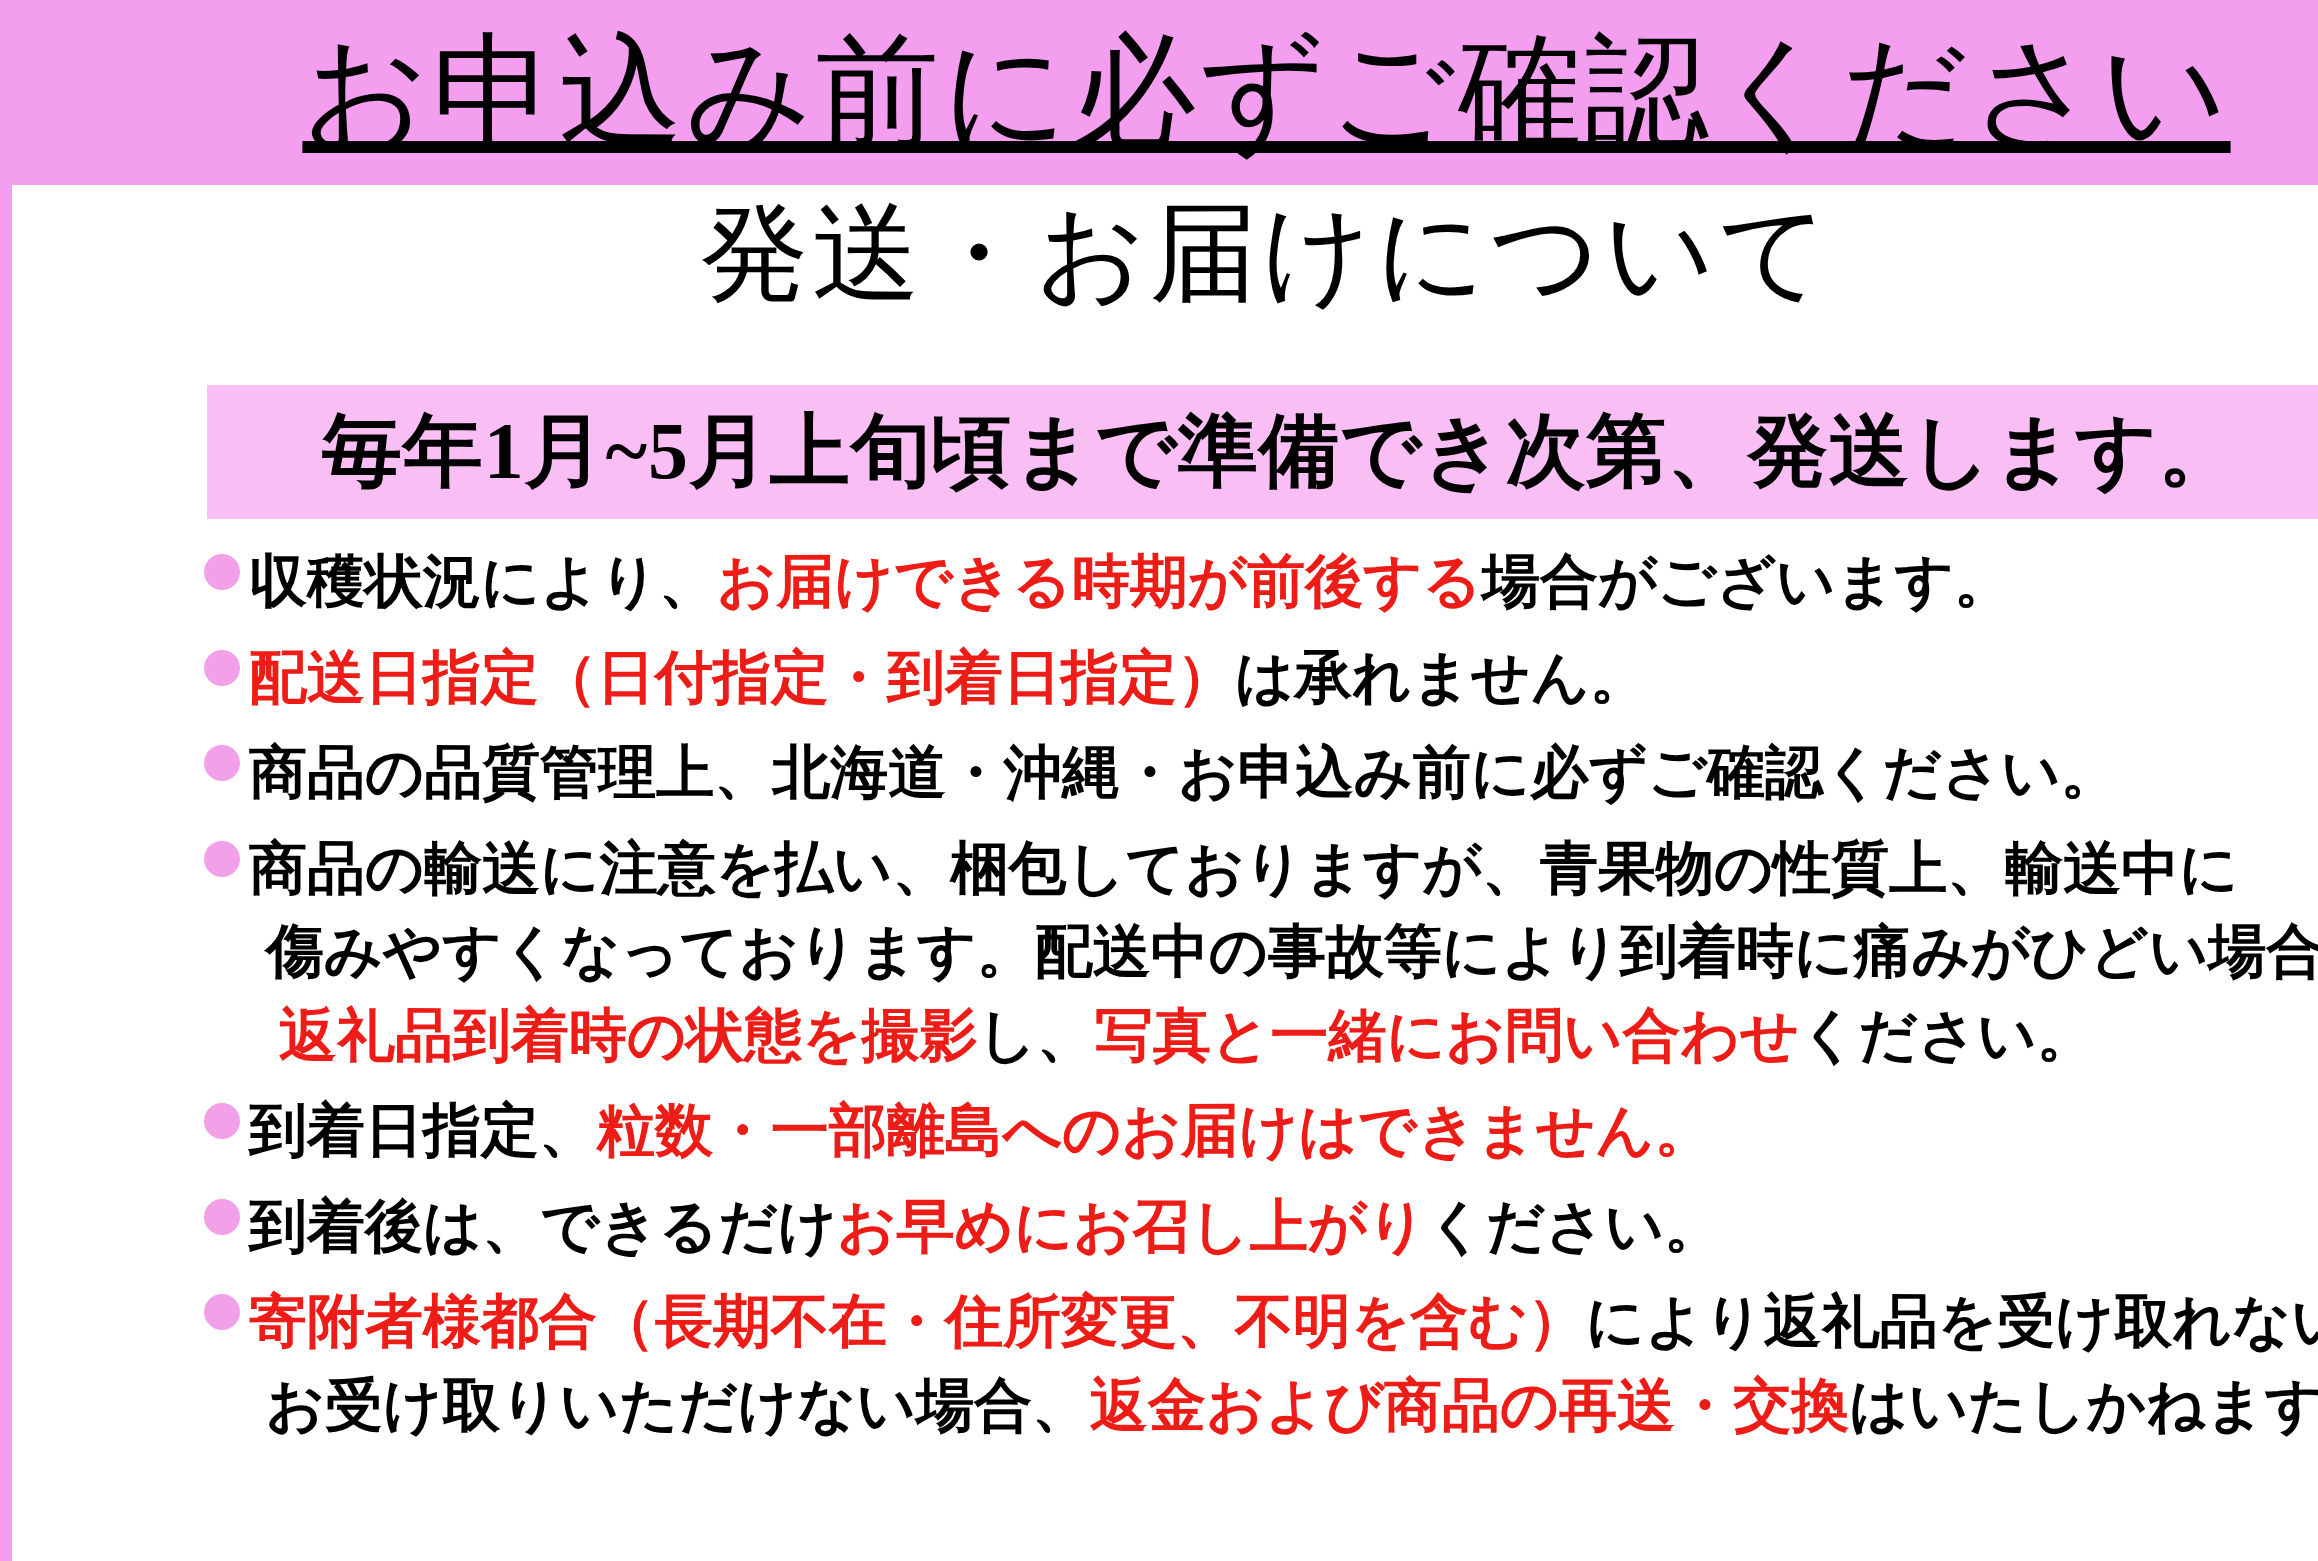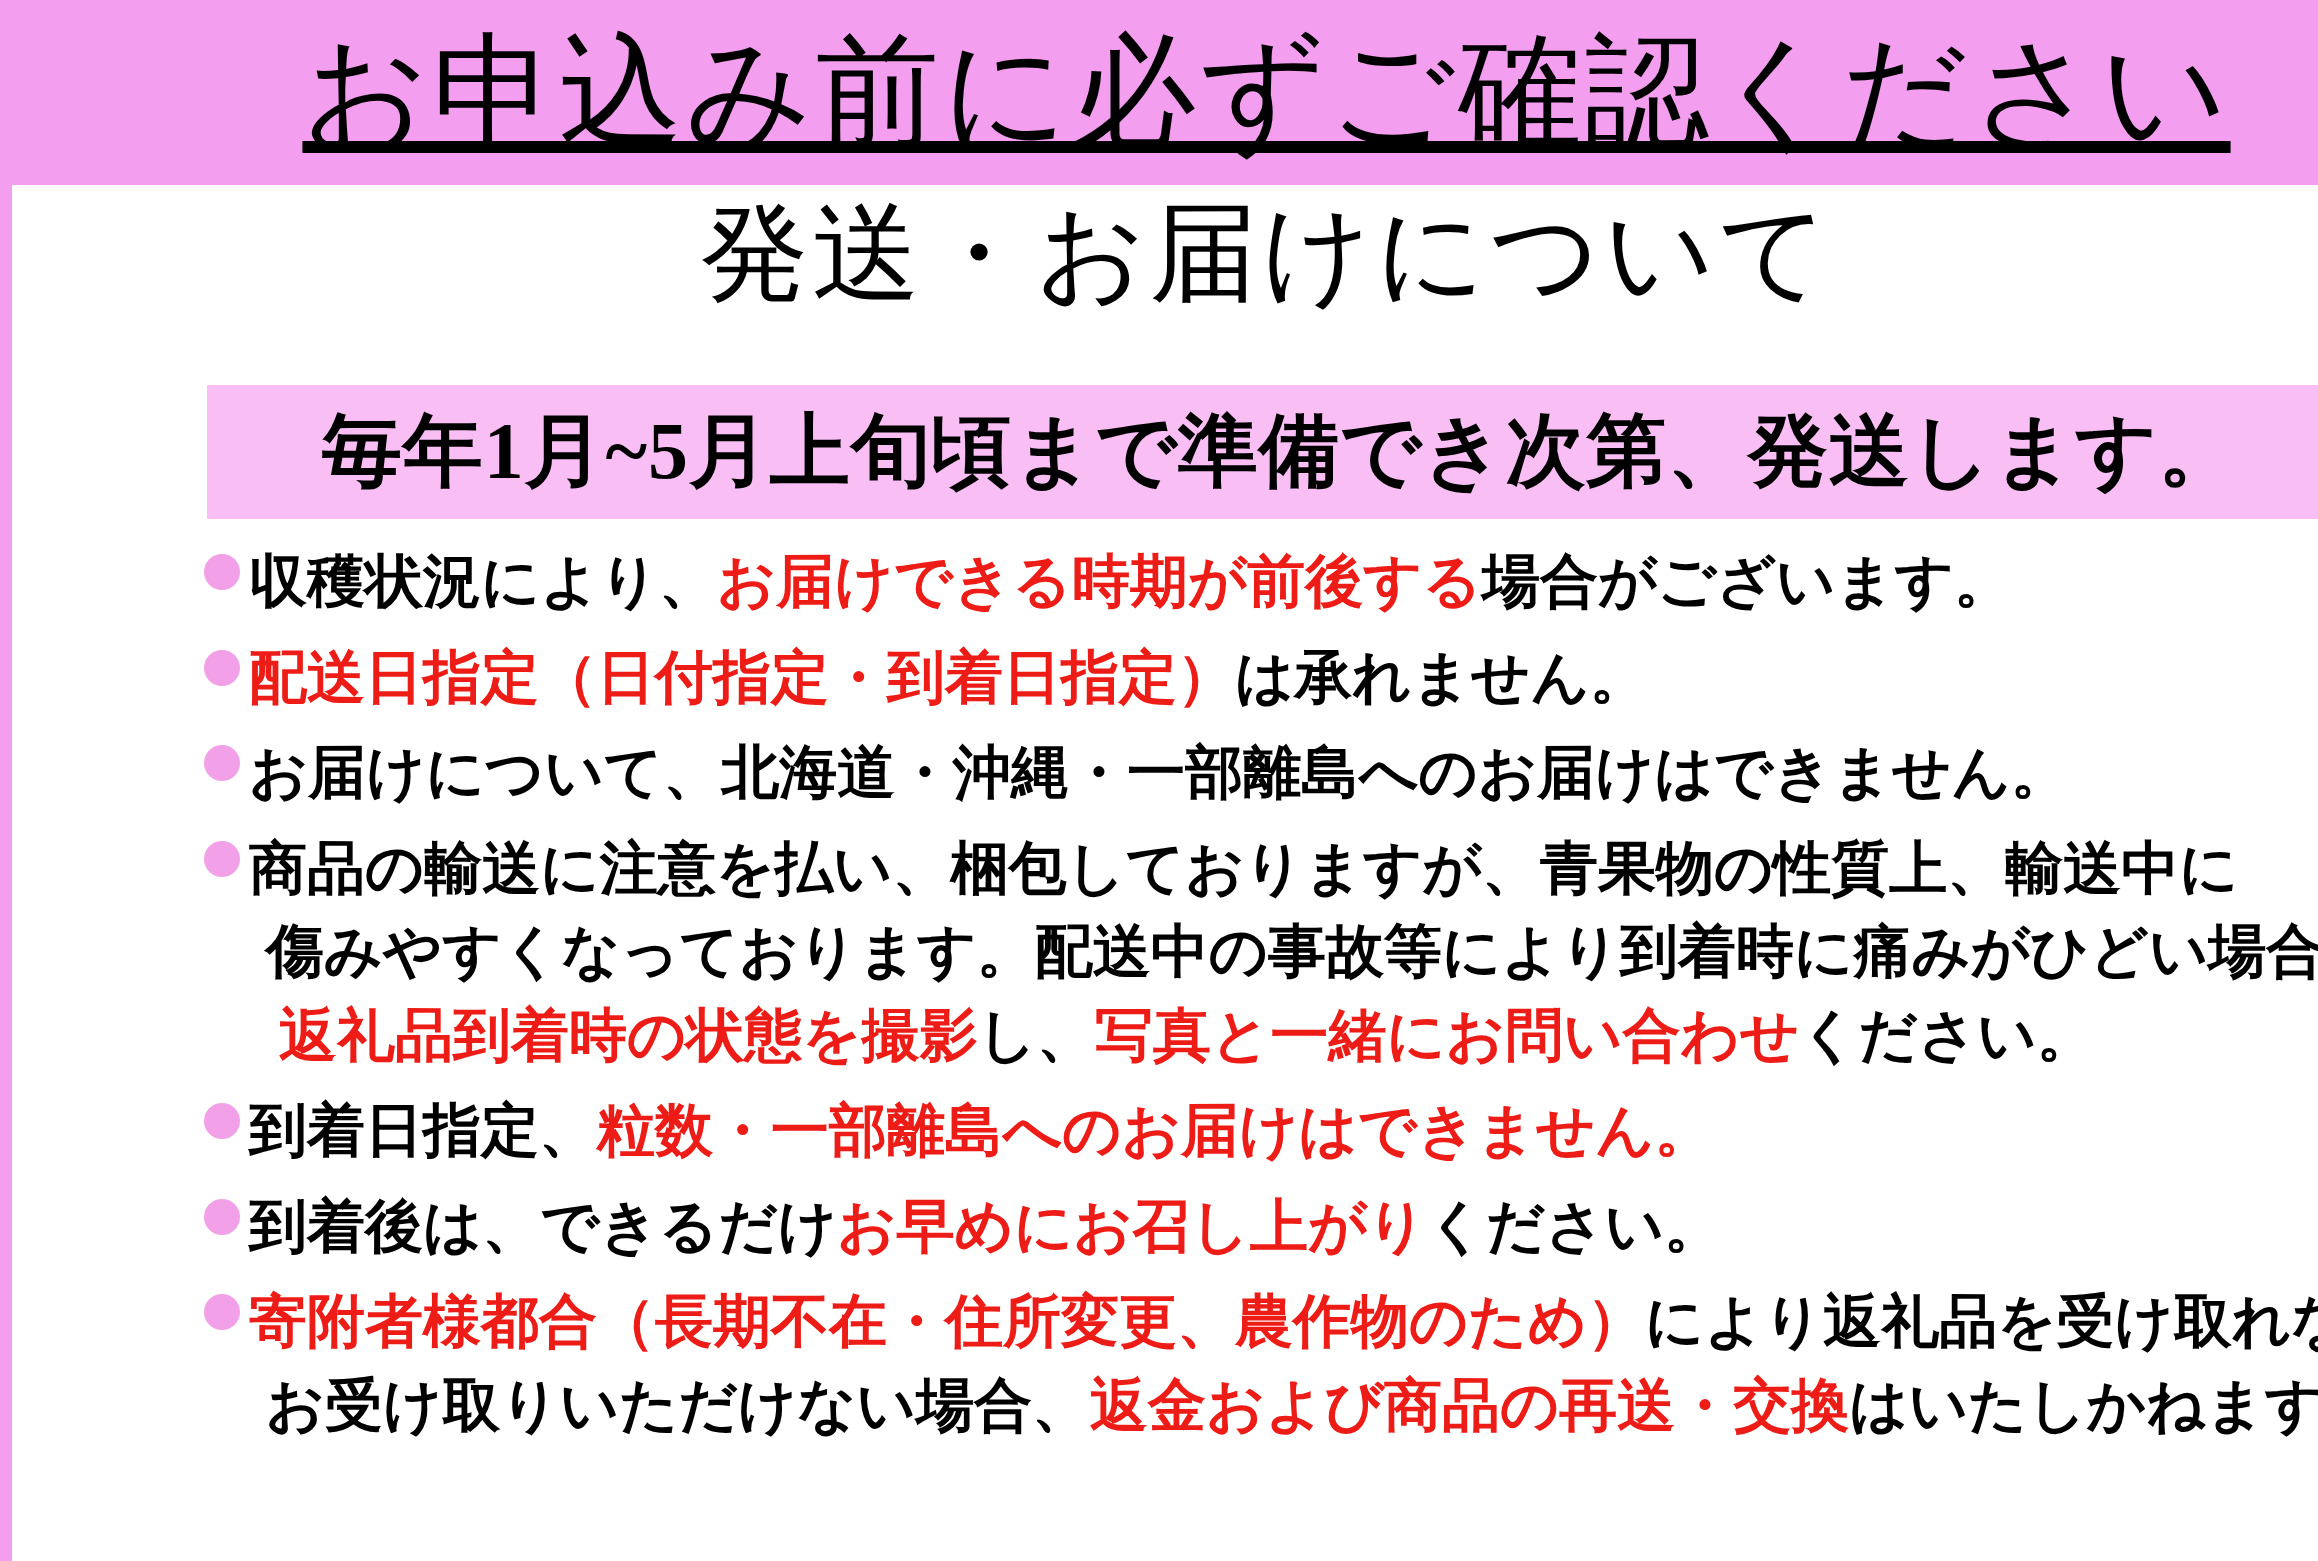--- a/index.html
+++ b/index.html
@@ -142,21 +142,21 @@
       </div>
       <div class="note">
         <span class="bullet"></span>
         <div class="note-body">
           <div class="line"><span class="red">配送日指定（日付指定・到着日指定）</span><span class="blk">は承れません。</span></div>
         </div>
       </div>
       <div class="note">
         <span class="bullet"></span>
         <div class="note-body">
-          <div class="line"><span class="blk">お届けについて、北海道・沖縄・一部離島へのお届けはできません。</span></div>
+          <div class="line"><span class="blk">商品の品質管理上、北海道・沖縄・お申込み前に必ずご確認ください。</span></div>
         </div>
       </div>
       <div class="note">
         <span class="bullet"></span>
         <div class="note-body">
           <div class="line"><span class="blk">商品の輸送に注意を払い、梱包しておりますが、青果物の性質上、輸送中に</span></div>
           <div class="line indent-1"><span class="blk">傷みやすくなっております。配送中の事故等により到着時に痛みがひどい場合は、</span></div>
           <div class="line indent-2"><span class="red">返礼品到着時の状態を撮影</span><span class="blk">し、</span><span class="red">写真と一緒にお問い合わせ</span><span class="blk">ください。</span></div>
         </div>
       </div>
@@ -168,20 +168,20 @@
       </div>
       <div class="note">
         <span class="bullet"></span>
         <div class="note-body">
           <div class="line"><span class="blk">到着後は、できるだけ</span><span class="red">お早めにお召し上がり</span><span class="blk">ください。</span></div>
         </div>
       </div>
       <div class="note">
         <span class="bullet"></span>
         <div class="note-body">
-          <div class="line"><span class="red">寄附者様都合（長期不在・住所変更、農作物のため）</span><span class="blk">により返礼品を受け取れない、</span></div>
+          <div class="line"><span class="red">寄附者様都合（長期不在・住所変更、不明を含む）</span><span class="blk">により返礼品を受け取れない、</span></div>
           <div class="line indent-1"><span class="blk">お受け取りいただけない場合、</span><span class="red">返金および商品の再送・交換</span><span class="blk">はいたしかねます。</span></div>
         </div>
       </div>
     </div>
 
 </div>
 
 
 </body></html>

